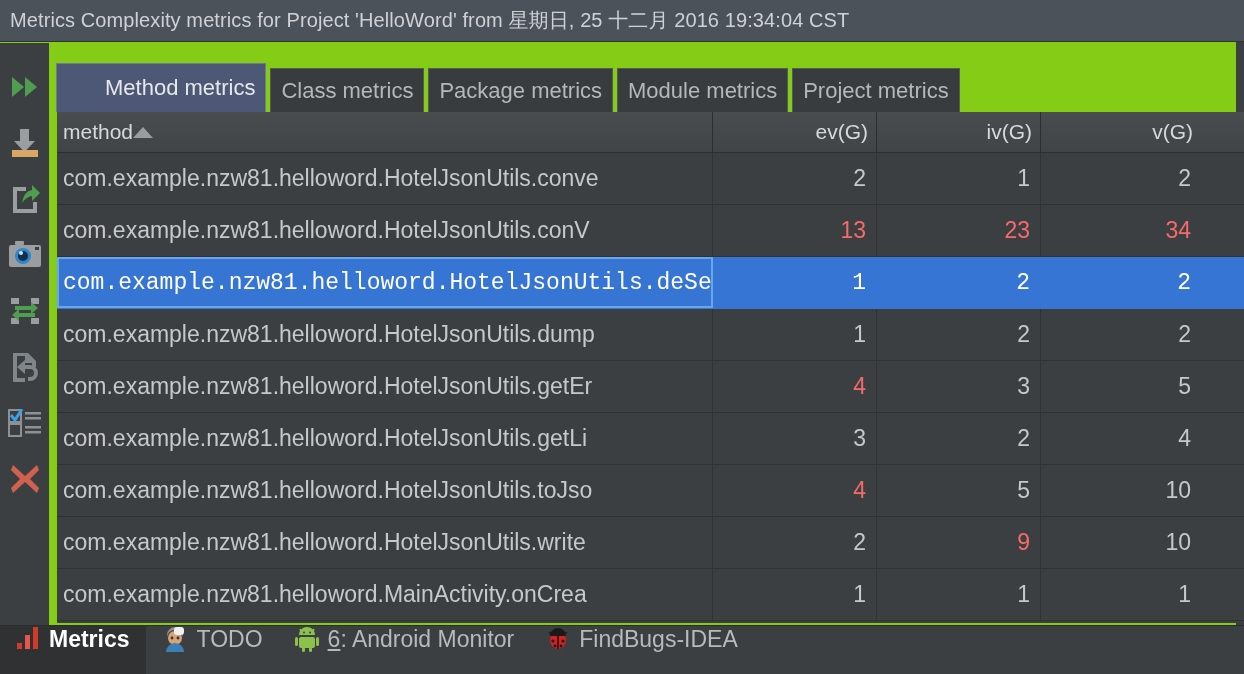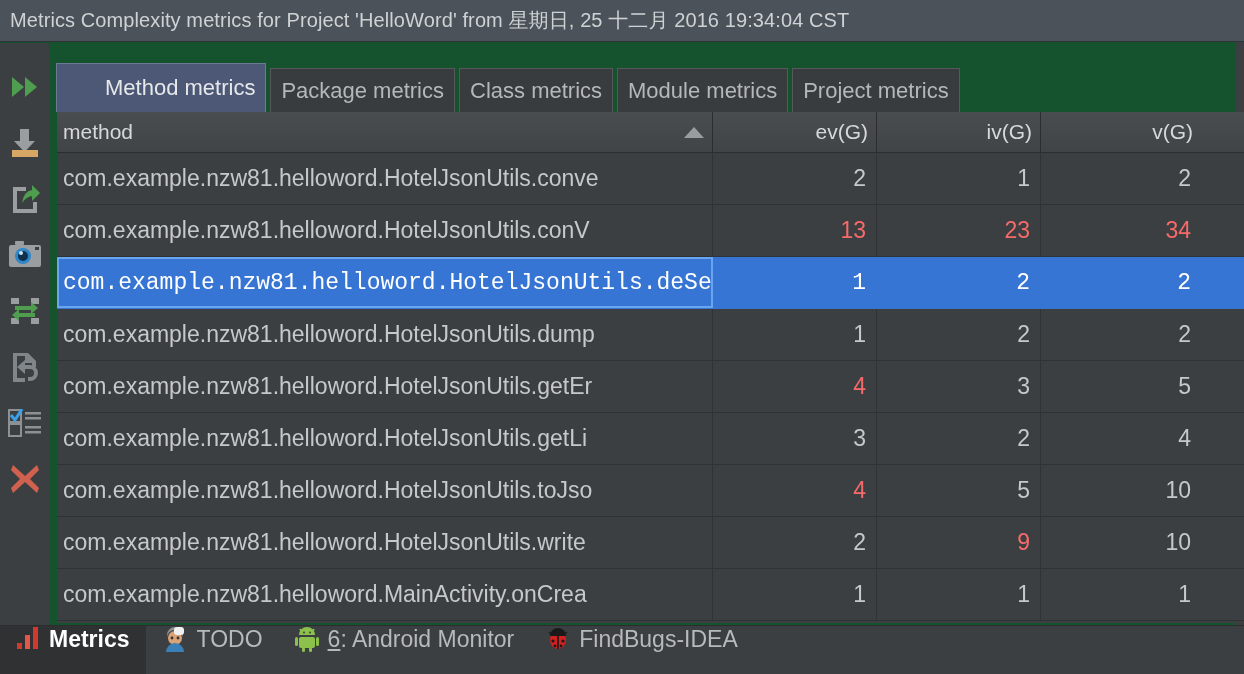--- a/index.html
+++ b/index.html
@@ -2,21 +2,21 @@
 <html><head>
 <meta charset="utf-8">
 <style>
   * { box-sizing: border-box; margin: 0; padding: 0; }
   html, body {
     width: 1244px; height: 674px;
     background: #3c3f41;
     font-family: "Liberation Sans", sans-serif;
     overflow: hidden;
   }
-  #app { position: relative; width: 1236px; height: 674px; background: #14532d; }
+  #app { position: relative; width: 1236px; height: 674px; background: #84cc16; }
 
   
   .titlebar {
     position: absolute; left: 0; top: 0; width: 1244px; height: 42px;
     background: #4c5259;
     border-bottom: 1px solid #2f3236;
     display: flex; align-items: center;
   }
   .titlebar-text {
     color: #cfd2d4; font-size: 20px; padding-left: 10px; white-space: nowrap;
@@ -66,21 +66,21 @@
     position: absolute; left: 57px; top: 112px; width: 1187px; height: 511px;
     background: #3c3f41; overflow: hidden;
   }
   .thead { display: flex; height: 41px; background: linear-gradient(#4a4d4f,#414447); border-bottom: 1px solid #2b2d2f;}
   .th {
     display: flex; align-items: center;
     color: #d6d9db; font-size: 21px;
     border-right: 1px solid #2b2d2f;
     position: relative;
   }
-  .th.method { width: 656px; padding-left: 6px; justify-content: space-between; padding-right: 8px;}
+  .th.method { width: 656px; padding-left: 6px; justify-content: flex-start; padding-right: 8px;}
   .th.num { justify-content: flex-end; padding-right: 8px; }
   .sort-asc {
     width: 0; height: 0;
     border-left: 10px solid transparent; border-right: 10px solid transparent;
     border-bottom: 11px solid #9a9da0;
   }
   .tbody { background: #3c3f41; }
   .trow { display: flex; height: 52px; border-bottom: 1px solid #303335; }
   .td {
     display: flex; align-items: center;
@@ -188,24 +188,24 @@
       </svg>
     </div>
 
   </div>
 
   <div class="tabstrip">
     <div class="tab active">
       <span>Method metrics</span>
     </div>
     <div class="tab">
+      <span>Class metrics</span>
+    </div>
+    <div class="tab">
       <span>Package metrics</span>
-    </div>
-    <div class="tab">
-      <span>Class metrics</span>
     </div>
     <div class="tab">
       <span>Module metrics</span>
     </div>
     <div class="tab">
       <span>Project metrics</span>
     </div>
   </div>
 
   <div class="table-wrap">

